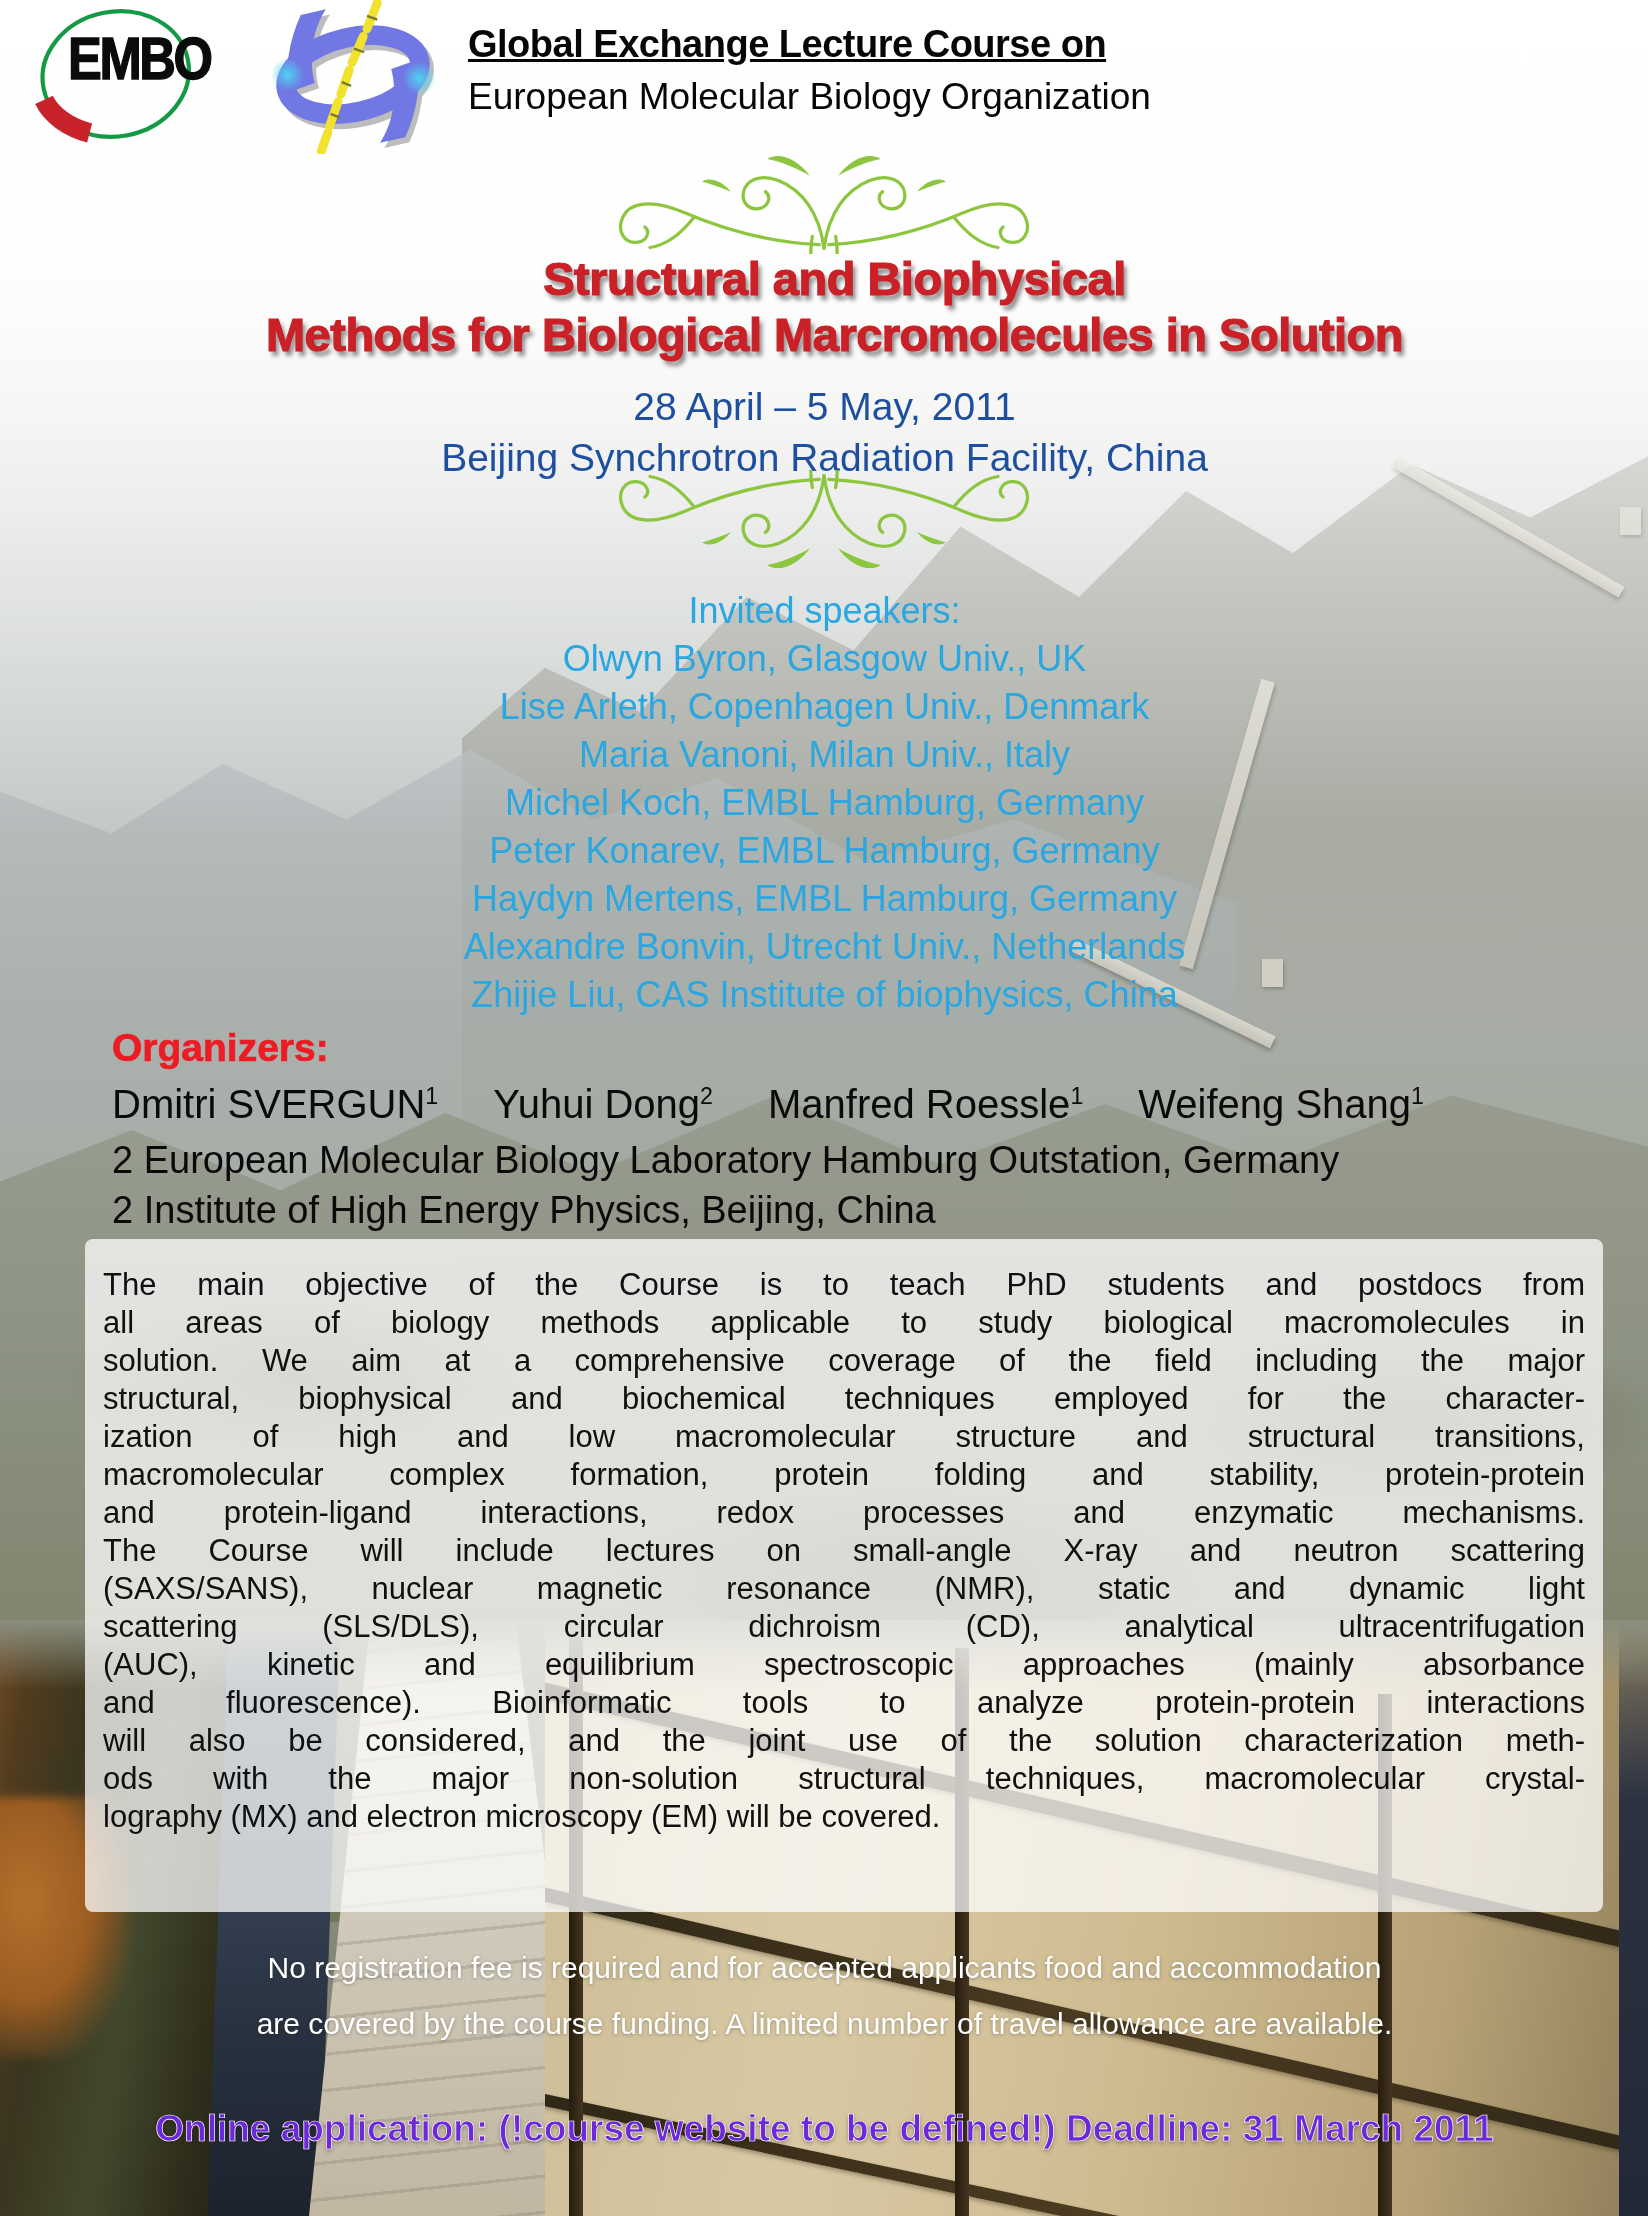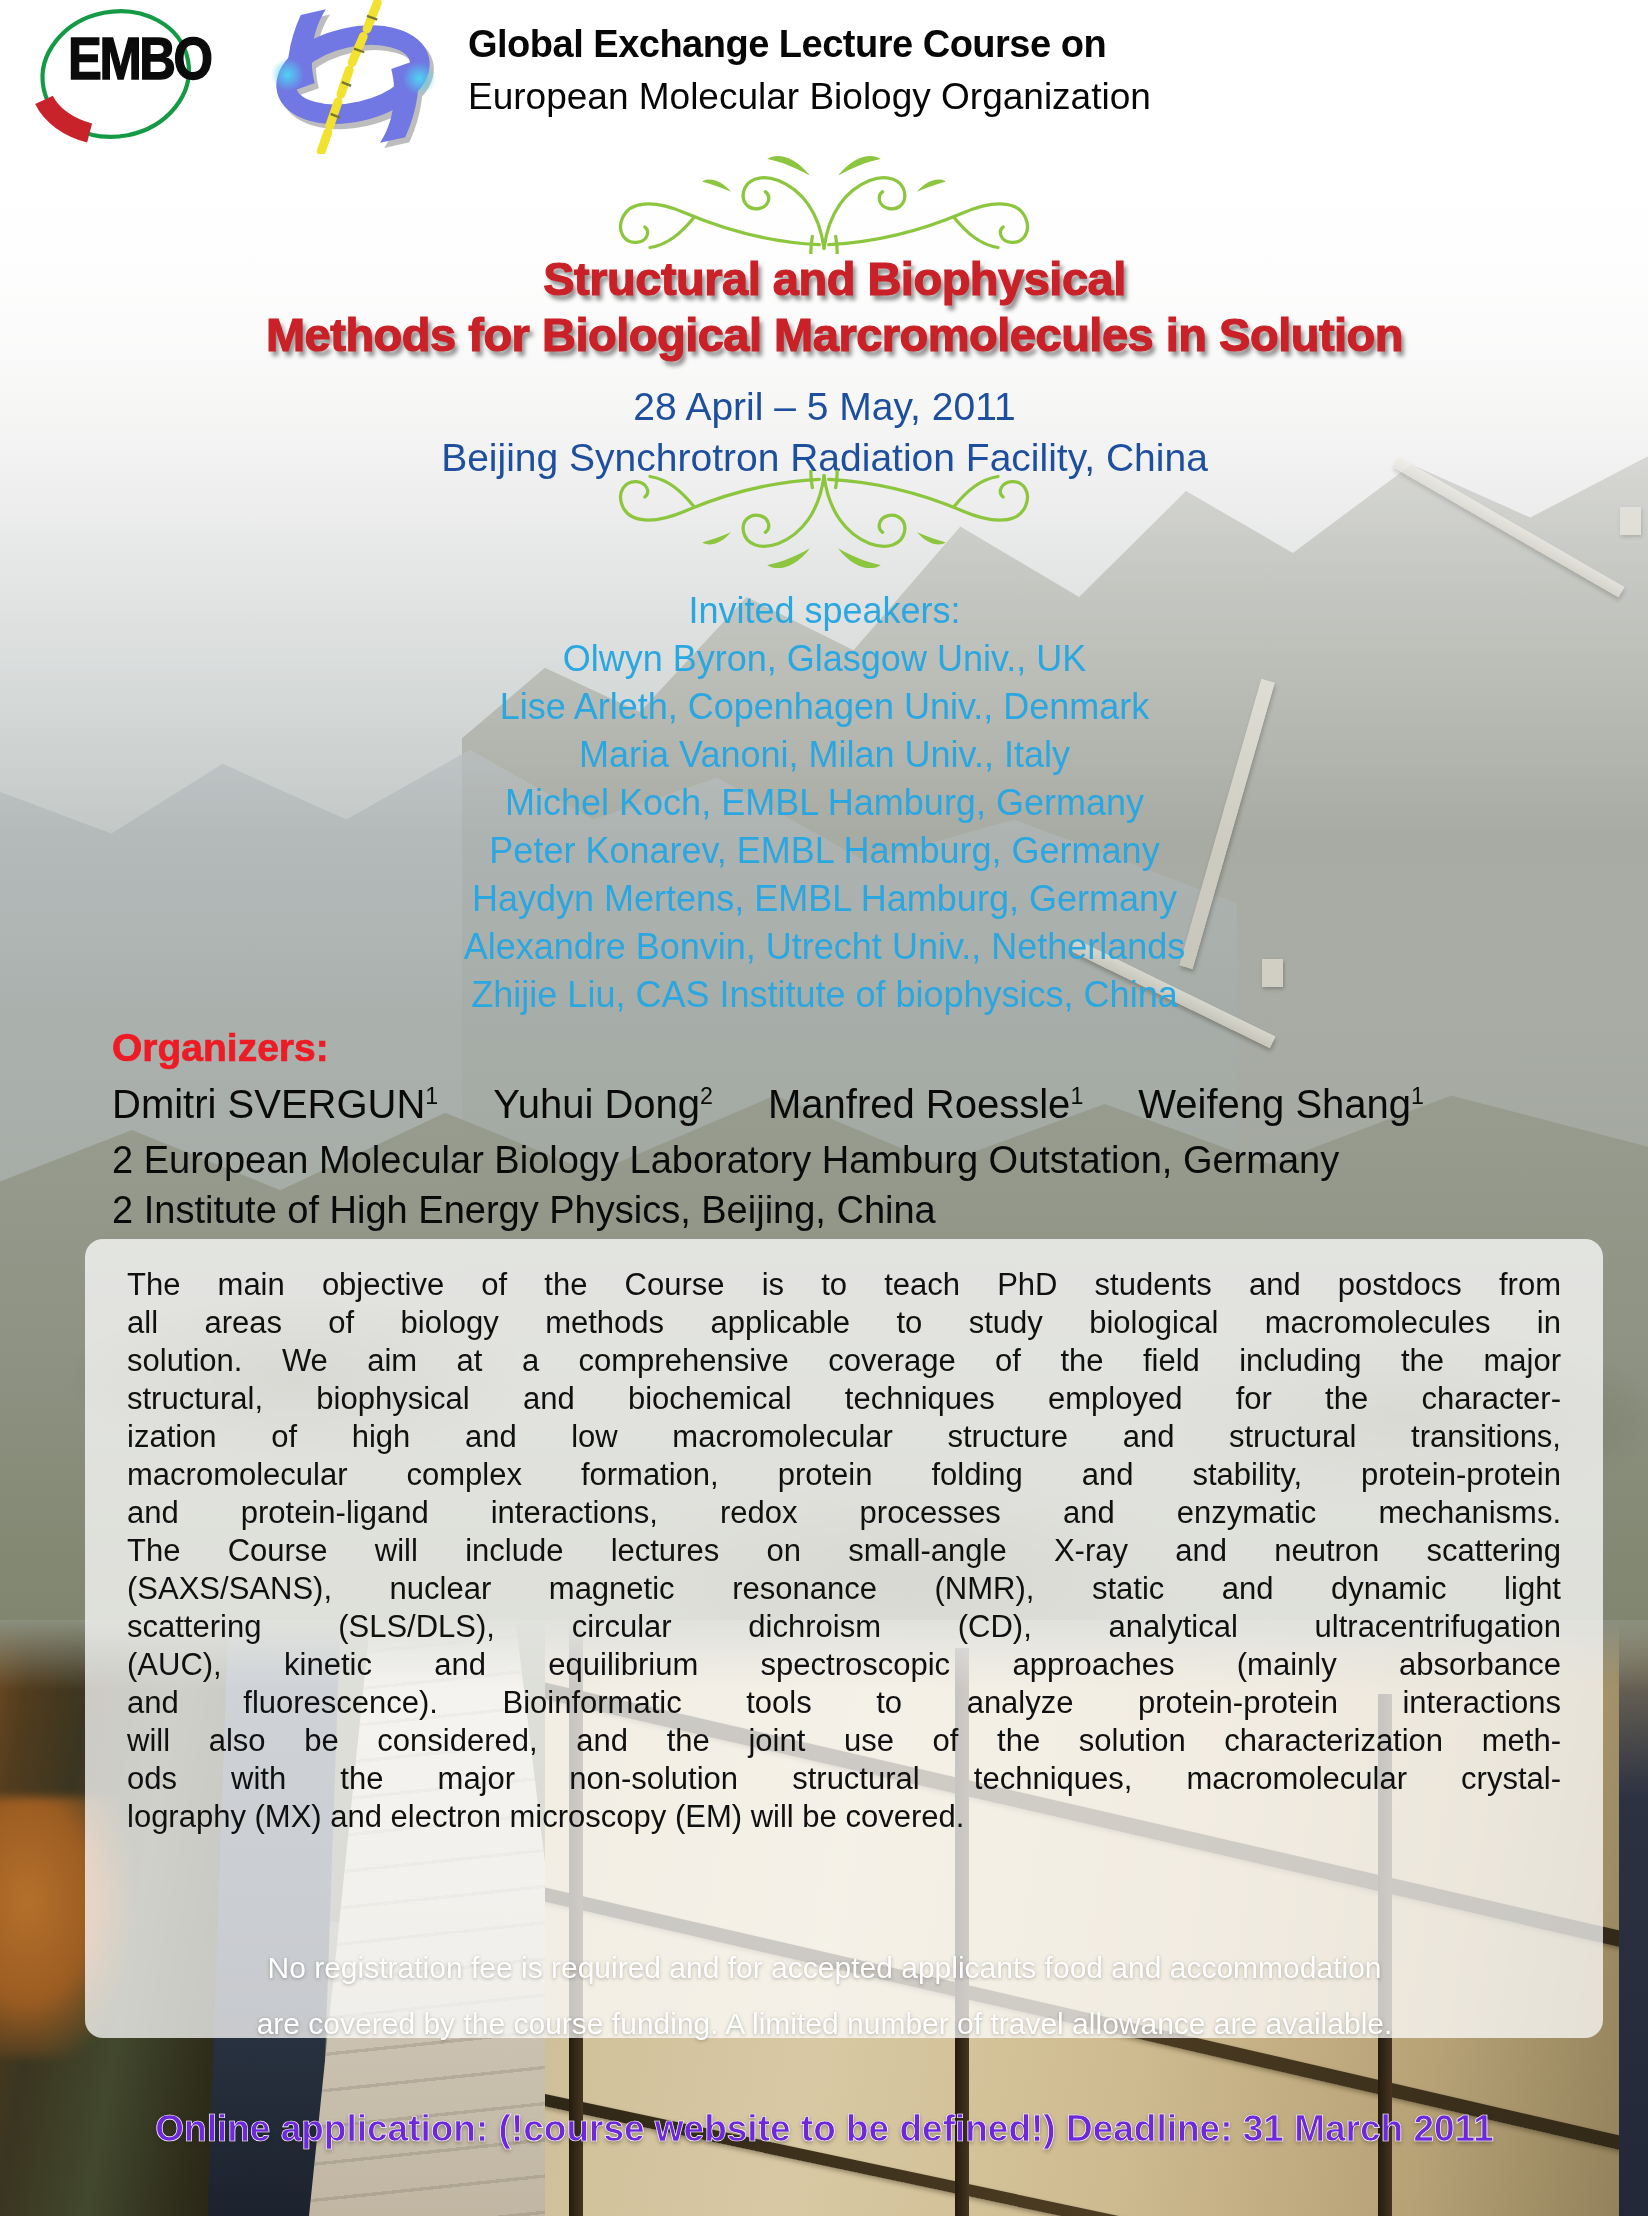--- a/index.html
+++ b/index.html
@@ -69,21 +69,21 @@
   .layer{position:absolute;z-index:10;}
   
   .brand{left:17.7px;top:3.7px;width:242px;height:140px;}
   .brand svg{position:absolute;left:0;top:0;}
   .embo-word{position:absolute;left:50px;top:21.4px;font-size:59px;font-weight:bold;color:#0b0b0b;
     letter-spacing:-2.8px;transform:scaleX(.86);transform-origin:left center;-webkit-text-stroke:1.4px #0b0b0b;}
   
   .course-logo{left:255px;top:0;width:196px;height:154px;}
   
   .header-text{left:468px;top:23px;width:1117px;color:#070707;}
-  .header-line1{font-size:38px;font-weight:bold;letter-spacing:-0.5px;}
+  .header-line1{font-size:38px;font-weight:bold;letter-spacing:-0.5px;text-decoration:underline;}
   .header-line2{font-size:37px;margin-top:10.2px;letter-spacing:0;}
   
   .flourish-top{left:575px;top:147px;width:498px;height:107px;}
   .flourish-bottom{left:575px;top:470px;width:498px;height:107px;transform:scaleY(-1);}
   
   .title-block{left:0;top:251px;width:100%;text-align:center;color:#c92127;
     font-weight:bold;-webkit-text-stroke:1.2px #c92127;
     text-shadow:3.3px 4.7px 4.2px rgba(110,110,110,.8);}
   .title-line{font-size:47px;line-height:56px;letter-spacing:-0.5px;padding-left:20px;}
   .date-block{left:0;top:381px;width:100%;text-align:center;color:#1d4f9e;}
@@ -92,22 +92,22 @@
   .speakers{left:0;top:587px;width:100%;text-align:center;color:#2aa7e0;}
   .speakers div{font-size:36px;line-height:48px;}
   
   .organizers{left:112px;top:1026px;width:1471px;color:#0a0a0a;}
   .org-heading{color:#ee1b24;font-weight:bold;font-size:39px;-webkit-text-stroke:0.7px #ee1b24;}
   .org-names{margin-top:12px;font-size:40px;display:flex;column-gap:55px;align-items:flex-end;}
   .org-names sup{font-size:58%;vertical-align:super;}
   .org-affils div{font-size:38px;line-height:50px;}
   .org-affils{margin-top:8.4px;}
   
-  .infobox{left:85px;top:1239px;width:1518px;height:799px;border-radius:18px;
-    background:rgba(253,253,253,.75);padding:27px 42px;color:#101010;}
+  .infobox{left:85px;top:1239px;width:1518px;height:673px;border-radius:8px;
+    background:rgba(253,253,253,.75);padding:27px 18px;color:#101010;}
   .desc-line{font-size:31px;line-height:38px;text-align:justify;text-align-last:justify;white-space:normal;}
   .desc-line:last-child{text-align-last:left;}
   
   .registration{left:0;top:1940px;width:100%;text-align:center;color:#ffffff;
     text-shadow:0 1.4px 3.7px rgba(40,35,25,.35);}
   .registration div{font-size:30px;line-height:56px;}
   .apply-line{left:0;top:2108px;width:100%;text-align:center;color:#6d28d9;font-weight:bold;
     font-size:37px;-webkit-text-stroke:0.7px #ffffff;text-shadow:0 1.9px 4.7px rgba(40,35,25,.4);}
 </style>
 </head>

